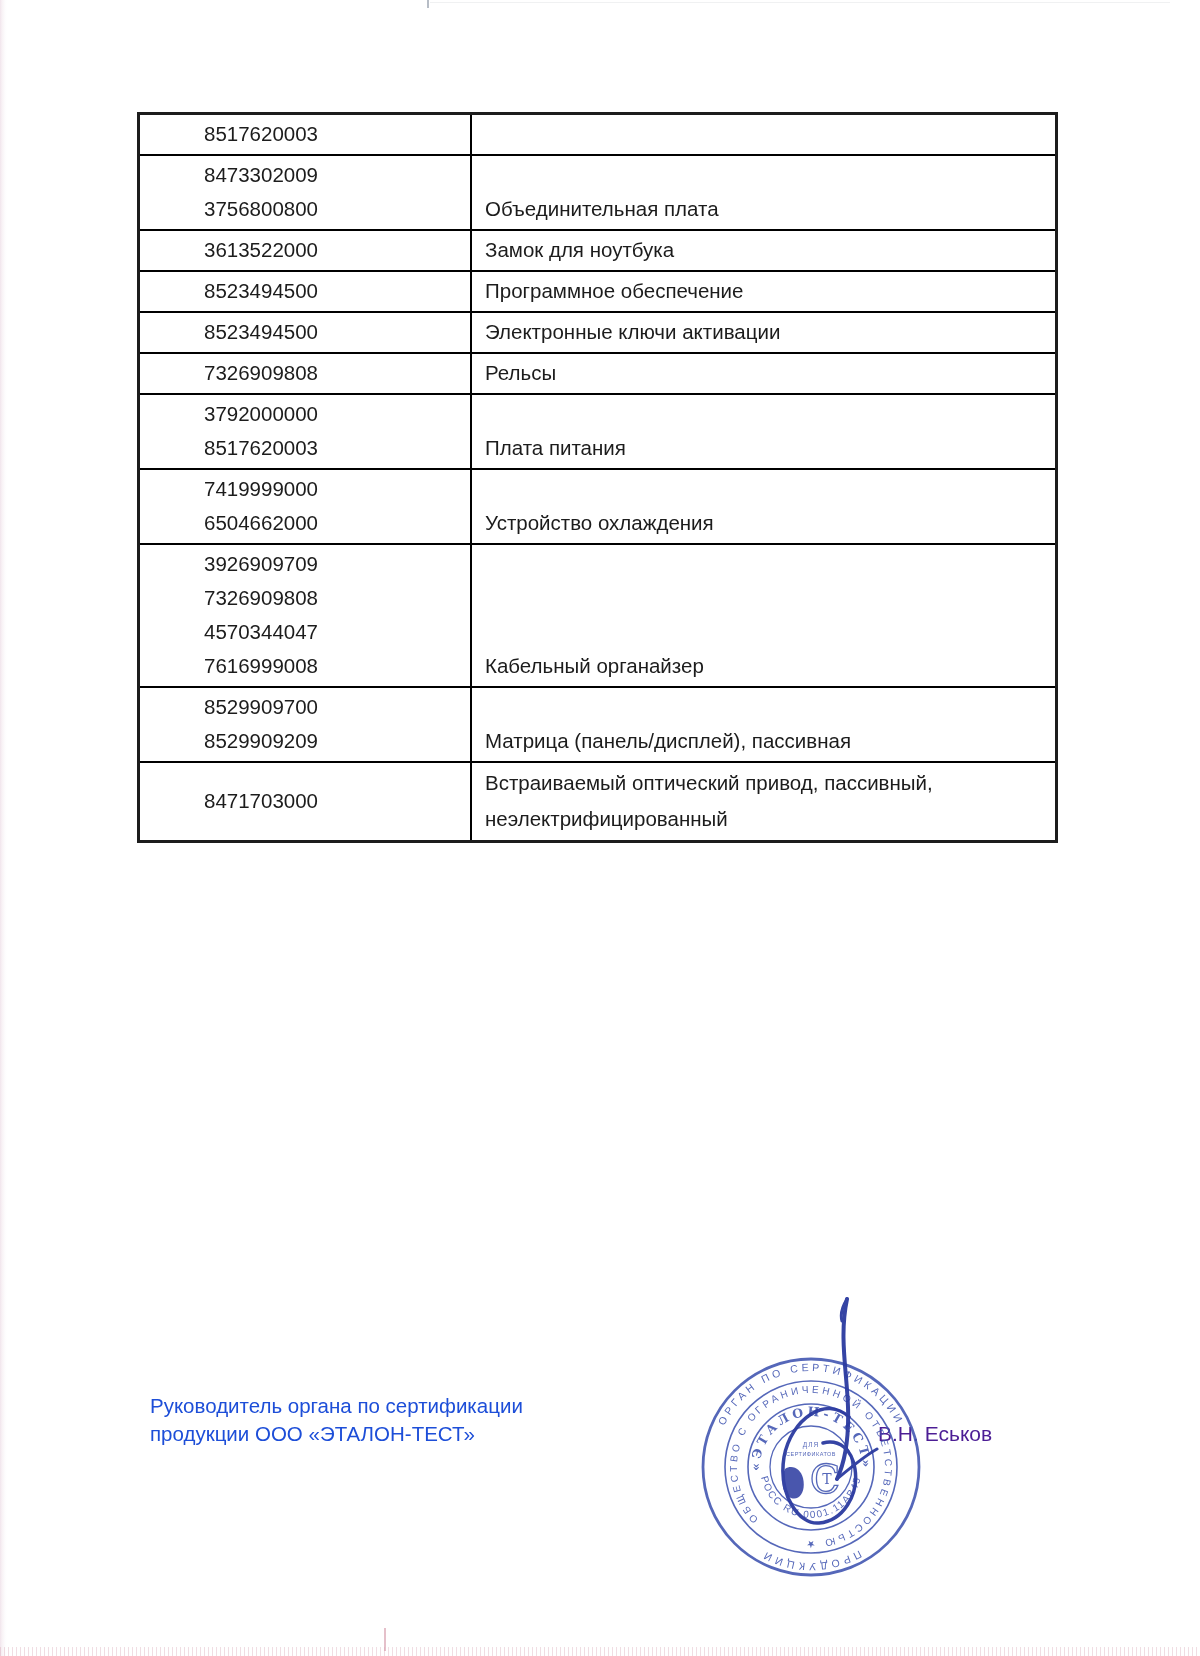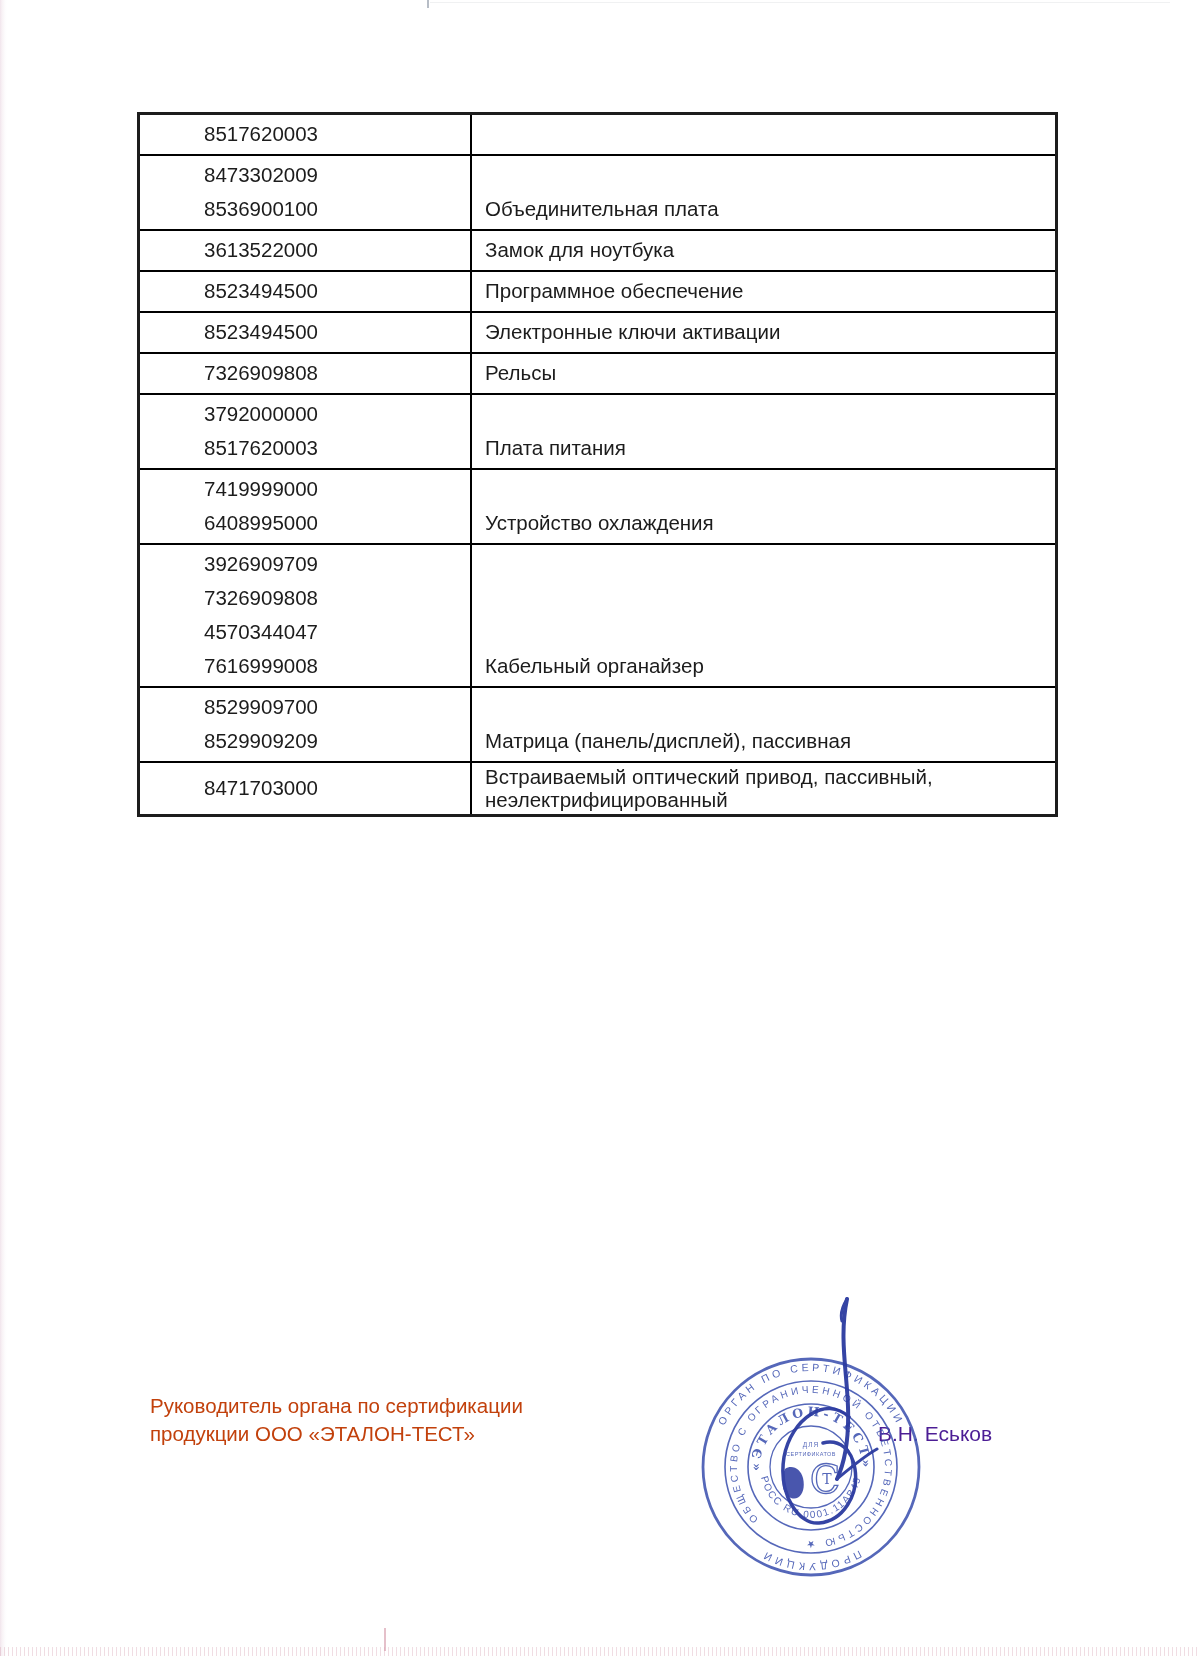--- a/index.html
+++ b/index.html
@@ -32,27 +32,27 @@
     line-height:34px;
   }
   table.codes-table{border:3px solid #1d1d1d;}
   td.c-codes{width:266px;padding:2px 0 3px 64px;}
   td.c-desc{padding:2px 0 3px 13px;}
   .code-line{white-space:nowrap;}
   tr.r-h39{height:39px;} tr.r-h73{height:73px;margin-top:40px;} tr.r-h38{height:38px;}
   tr.r-h35{height:35px;} tr.r-h36{height:36px;} tr.r-h75{height:75px;}
   tr.r-h143{height:143px;} tr.r-h72{height:72px;margin-top:16px;} tr.r-h51{height:51px;}
   tr.r-last td{vertical-align:middle;}
-  tr.r-last td.c-desc{line-height:23px;padding:2px 0 3px 13px;}
+  tr.r-last td.c-desc{line-height:36px;padding:2px 0 3px 13px;}
   .desc-narrow{max-width:470px;}
 
   
   .sig-title{
     position:absolute;left:150px;top:1392px;width:430px;
-    font-size:20.5px;line-height:28px;color:#c2410c;
+    font-size:20.5px;line-height:28px;color:#1d4ed8;
   }
   .sig-name{
     position:absolute;left:878px;top:1422px;
     font-size:21px;color:#4c1d95;
   }
   .stamp-wrap{position:absolute;left:696px;top:1292px;width:230px;height:350px;overflow:visible;}
 </style>
 </head>
 <body>
 
@@ -68,21 +68,21 @@
     <td class="c-codes">
       <div class="code-line">8517620003</div>
     </td>
     <td class="c-desc">
       <div></div>
     </td>
   </tr>
   <tr class="r-h73">
     <td class="c-codes">
       <div class="code-line">8473302009</div>
-      <div class="code-line">8536900100</div>
+      <div class="code-line">3756800800</div>
     </td>
     <td class="c-desc">
       <div>Объединительная плата</div>
     </td>
   </tr>
   <tr class="r-h38">
     <td class="c-codes">
       <div class="code-line">3613522000</div>
     </td>
     <td class="c-desc">
@@ -118,21 +118,21 @@
       <div class="code-line">3792000000</div>
       <div class="code-line">8517620003</div>
     </td>
     <td class="c-desc">
       <div>Плата питания</div>
     </td>
   </tr>
   <tr class="r-h73">
     <td class="c-codes">
       <div class="code-line">7419999000</div>
-      <div class="code-line">6408995000</div>
+      <div class="code-line">6504662000</div>
     </td>
     <td class="c-desc">
       <div>Устройство охлаждения</div>
     </td>
   </tr>
   <tr class="r-h143">
     <td class="c-codes">
       <div class="code-line">3926909709</div>
       <div class="code-line">7326909808</div>
       <div class="code-line">4570344047</div>

